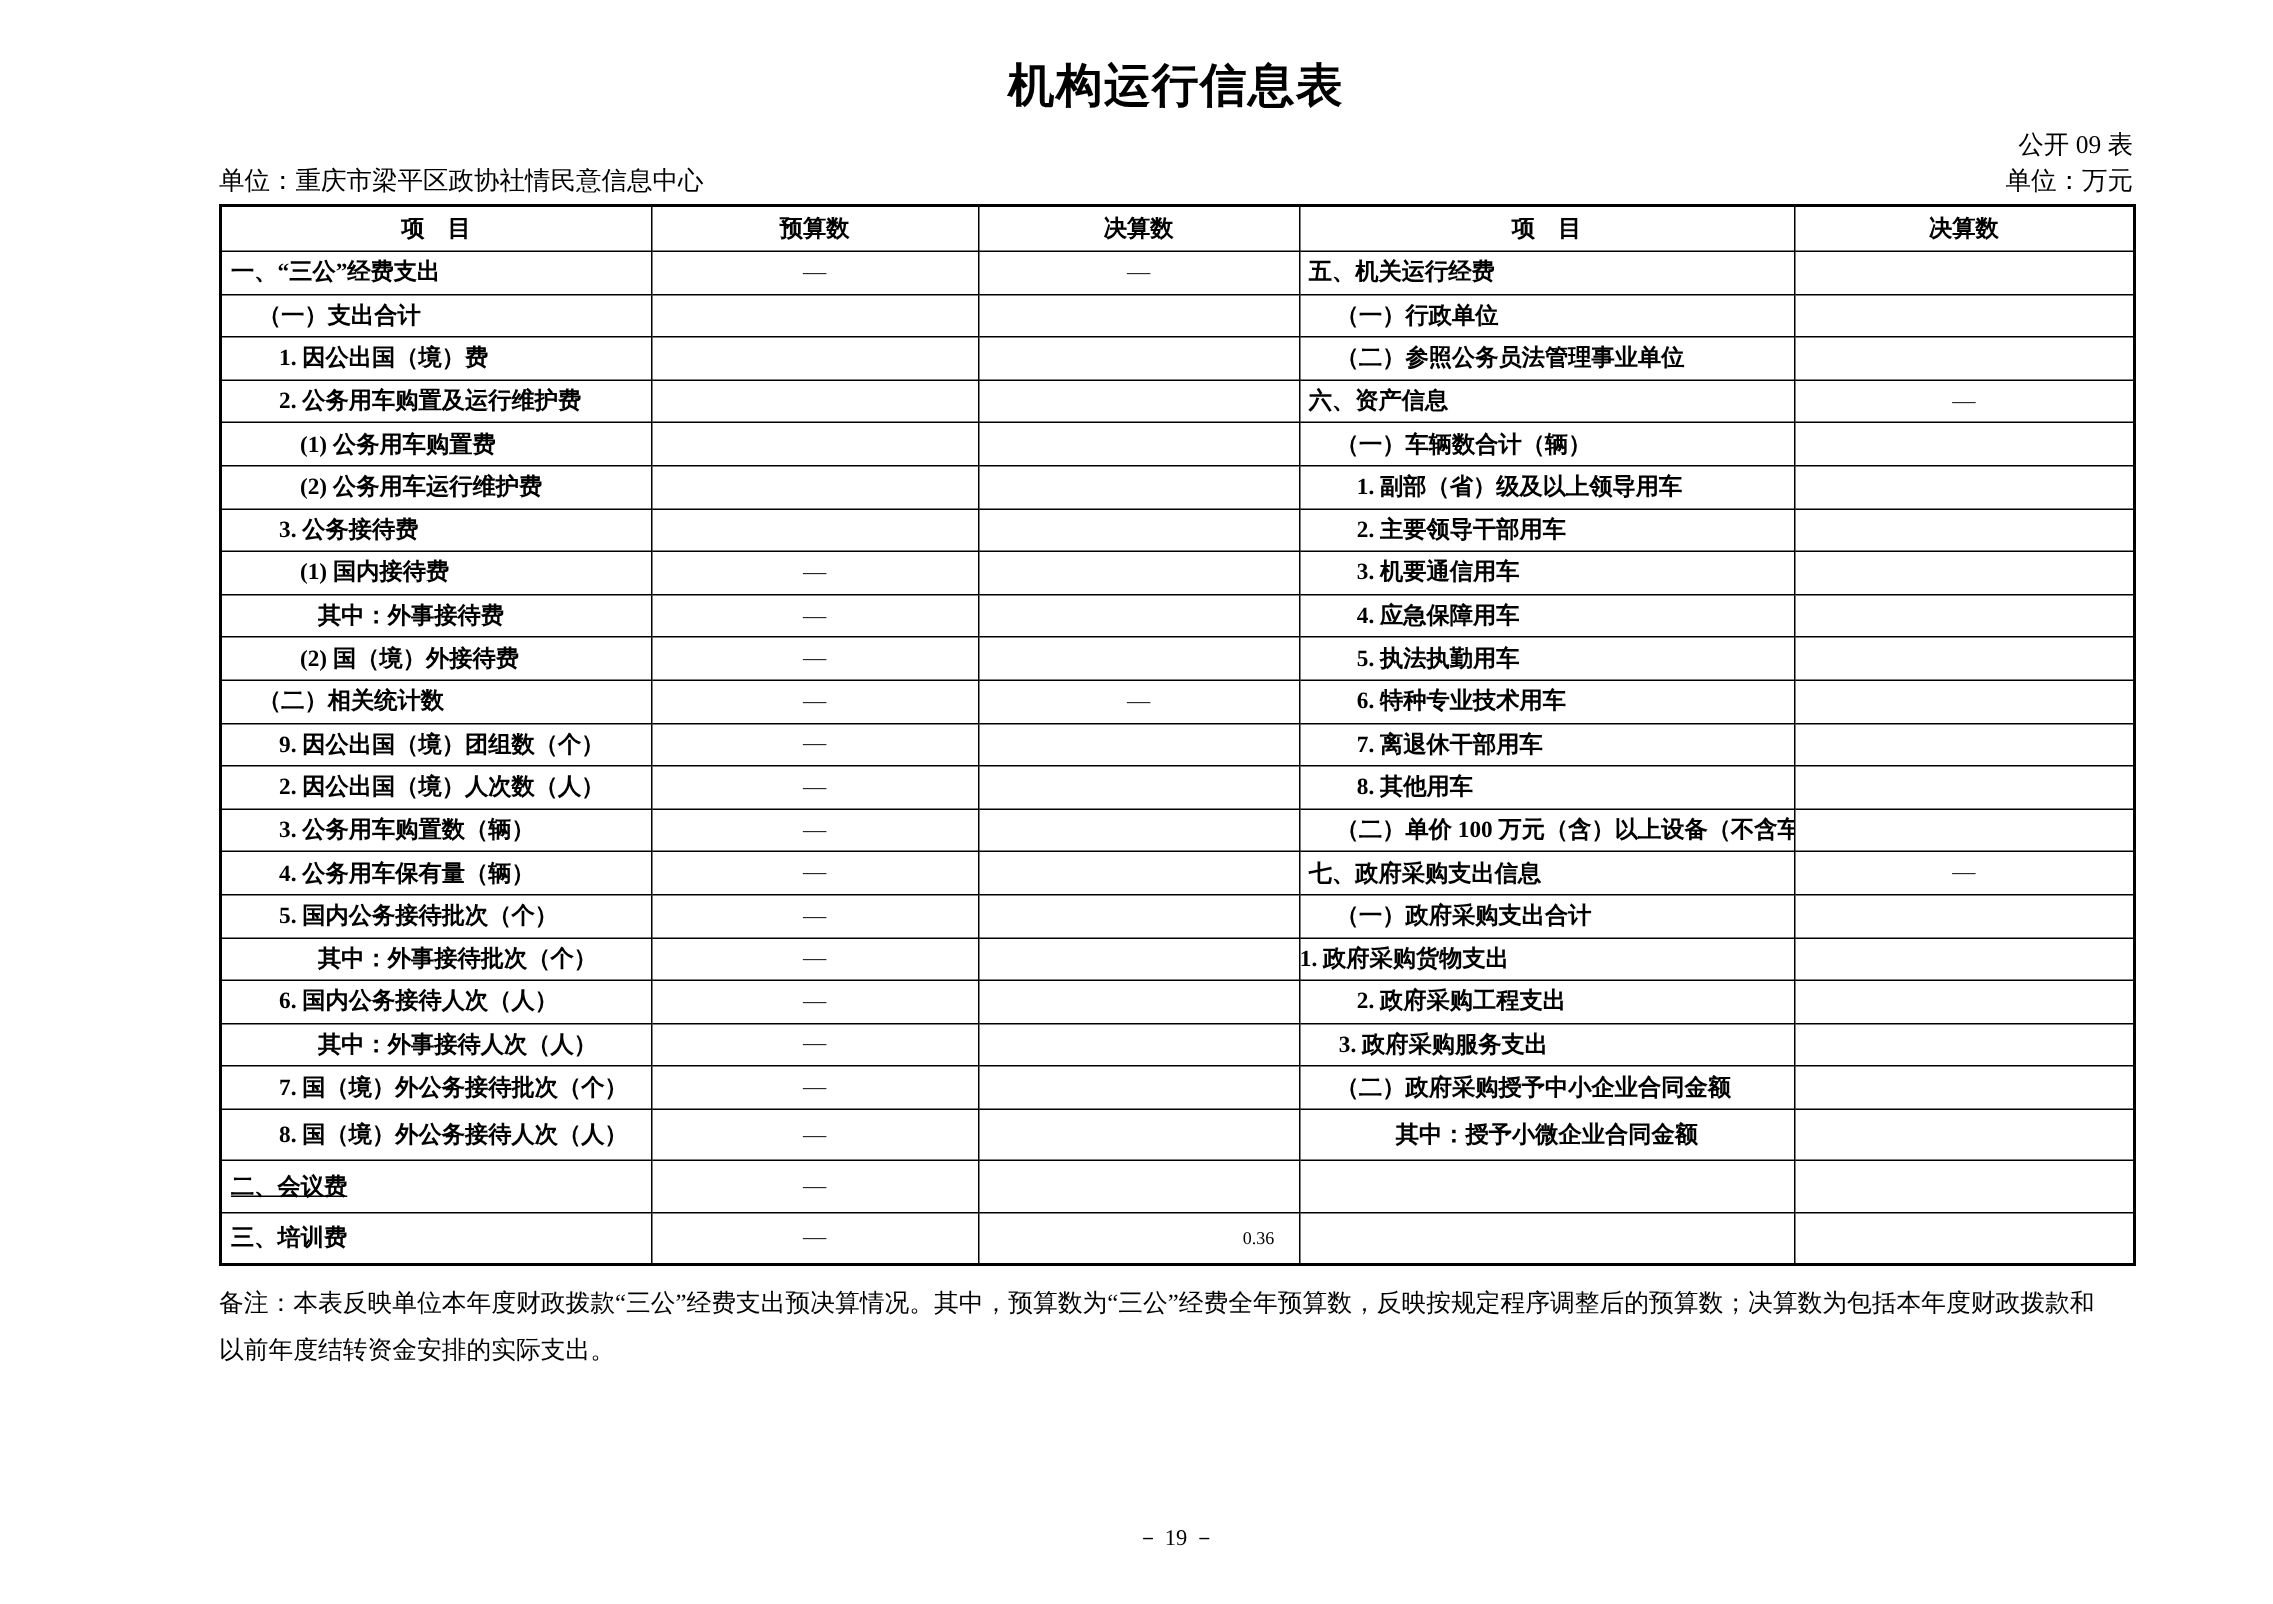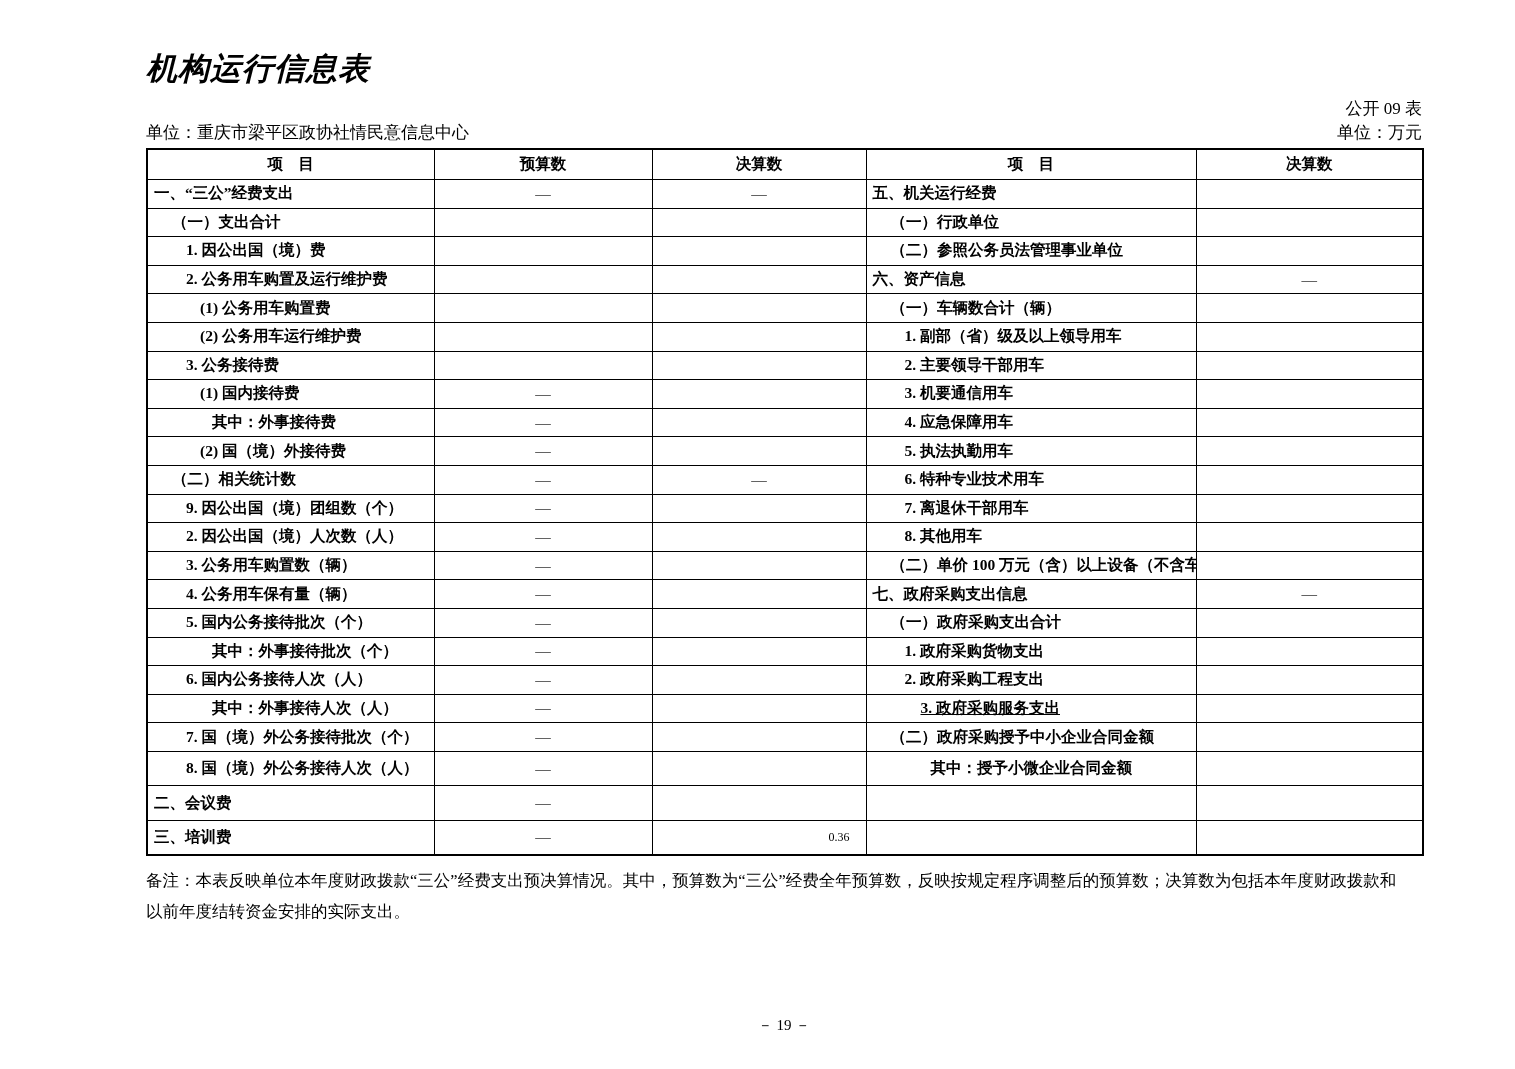--- a/index.html
+++ b/index.html
@@ -4,22 +4,22 @@
 <style>
   html, body { margin:0; padding:0; }
   body {
     width:1515px; height:1069px;
     background:#ffffff; color:#000;
     font-family:"Liberation Serif","DejaVu Serif",serif;
     position:relative; overflow:hidden;
   }
   .content { position:absolute; left:146px; top:0; width:1276px; }
   .doc-title {
-    margin-top:48px; 
-    font-size:31px; font-weight:bold; letter-spacing:1px;font-style:italic;
+    margin-top:36px; text-align:center;
+    font-size:31px; font-weight:bold; letter-spacing:1px;
   }
   .form-code { text-align:right; font-size:17px; margin-top:9px; line-height:20px; }
   .meta-row {
     display:flex; justify-content:space-between;
     font-size:17px; margin-top:3px; margin-bottom:4px; line-height:22px;
   }
   table.info-table {
     border-collapse:collapse; width:1276px; table-layout:fixed;
     border:2px solid #000;
   }
@@ -178,53 +178,53 @@
           <td class="item-cell" style="padding-left: 38px;">5. 国内公务接待批次（个）</td>
           <td class="value-center">—</td>
           <td class="value-center"></td>
           <td class="item-cell" style="padding-left: 24px;">（一）政府采购支出合计</td>
           <td class="value-center"></td>
         </tr>
         <tr>
           <td class="item-cell" style="padding-left: 64px;">其中：外事接待批次（个）</td>
           <td class="value-center">—</td>
           <td class="value-center"></td>
-          <td class="item-cell" style="padding-left: 38px; margin-top: 40px;">1. 政府采购货物支出</td>
+          <td class="item-cell" style=" margin-top: 40px;">1. 政府采购货物支出</td>
           <td class="value-center"></td>
         </tr>
         <tr>
           <td class="item-cell" style="padding-left: 38px;">6. 国内公务接待人次（人）</td>
           <td class="value-center">—</td>
           <td class="value-center"></td>
           <td class="item-cell" style="padding-left: 38px;">2. 政府采购工程支出</td>
           <td class="value-center"></td>
         </tr>
         <tr>
           <td class="item-cell" style="padding-left: 64px;">其中：外事接待人次（人）</td>
           <td class="value-center">—</td>
           <td class="value-center"></td>
-          <td class="item-cell" style="padding-left: 54px; text-decoration: underline;">3. 政府采购服务支出</td>
+          <td class="item-cell" style="padding-left: 26px;">3. 政府采购服务支出</td>
           <td class="value-center"></td>
         </tr>
         <tr>
           <td class="item-cell" style="padding-left: 38px;">7. 国（境）外公务接待批次（个）</td>
           <td class="value-center">—</td>
           <td class="value-center"></td>
           <td class="item-cell" style="padding-left: 24px;">（二）政府采购授予中小企业合同金额</td>
           <td class="value-center"></td>
         </tr>
         <tr>
           <td class="item-cell" style="padding-left: 38px;">8. 国（境）外公务接待人次（人）</td>
           <td class="value-center">—</td>
           <td class="value-center"></td>
           <td class="item-cell" style="padding-left: 64px;">其中：授予小微企业合同金额</td>
           <td class="value-center"></td>
         </tr>
         <tr>
-          <td class="item-cell" style="padding-left: 6px;">二、会议费</td>
+          <td class="item-cell" style="padding-left: 6px; text-decoration: underline;">二、会议费</td>
           <td class="value-center">—</td>
           <td class="value-center"></td>
           <td class="item-cell" style="padding-left: 6px;"></td>
           <td class="value-center"></td>
         </tr>
         <tr>
           <td class="item-cell" style="padding-left: 6px;">三、培训费</td>
           <td class="value-center">—</td>
           <td class="value-num">0.36</td>
           <td class="item-cell" style="padding-left: 6px;"></td>

